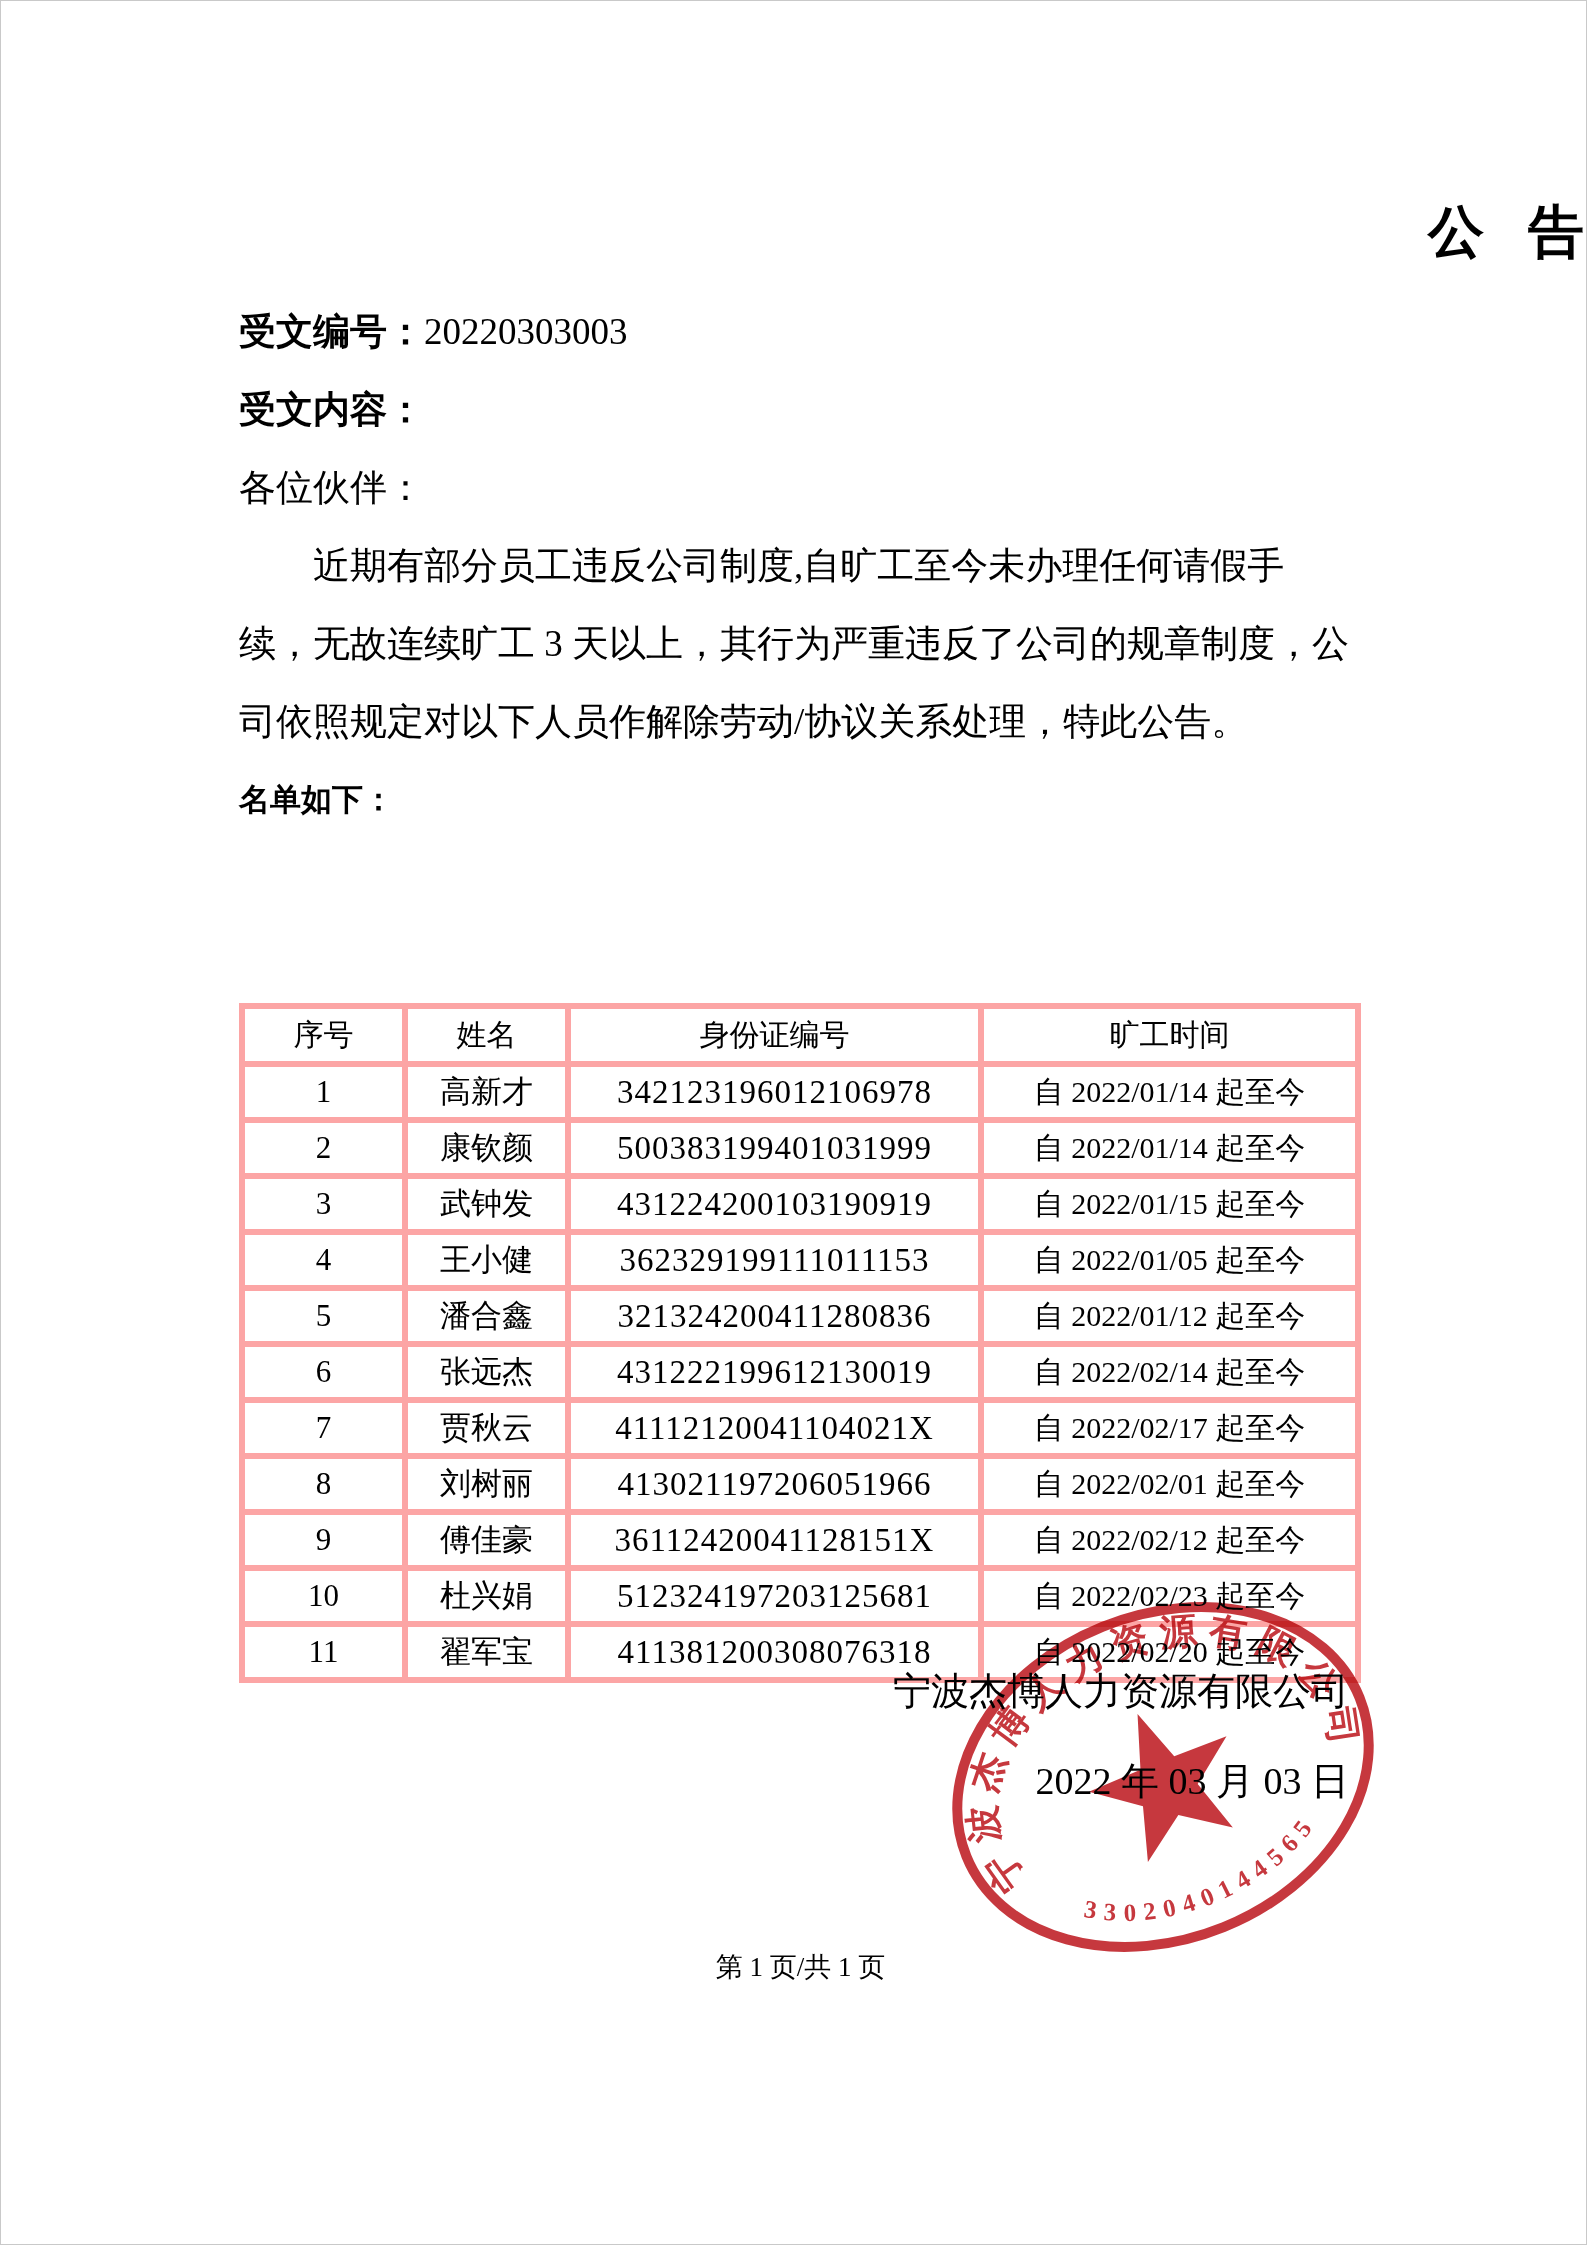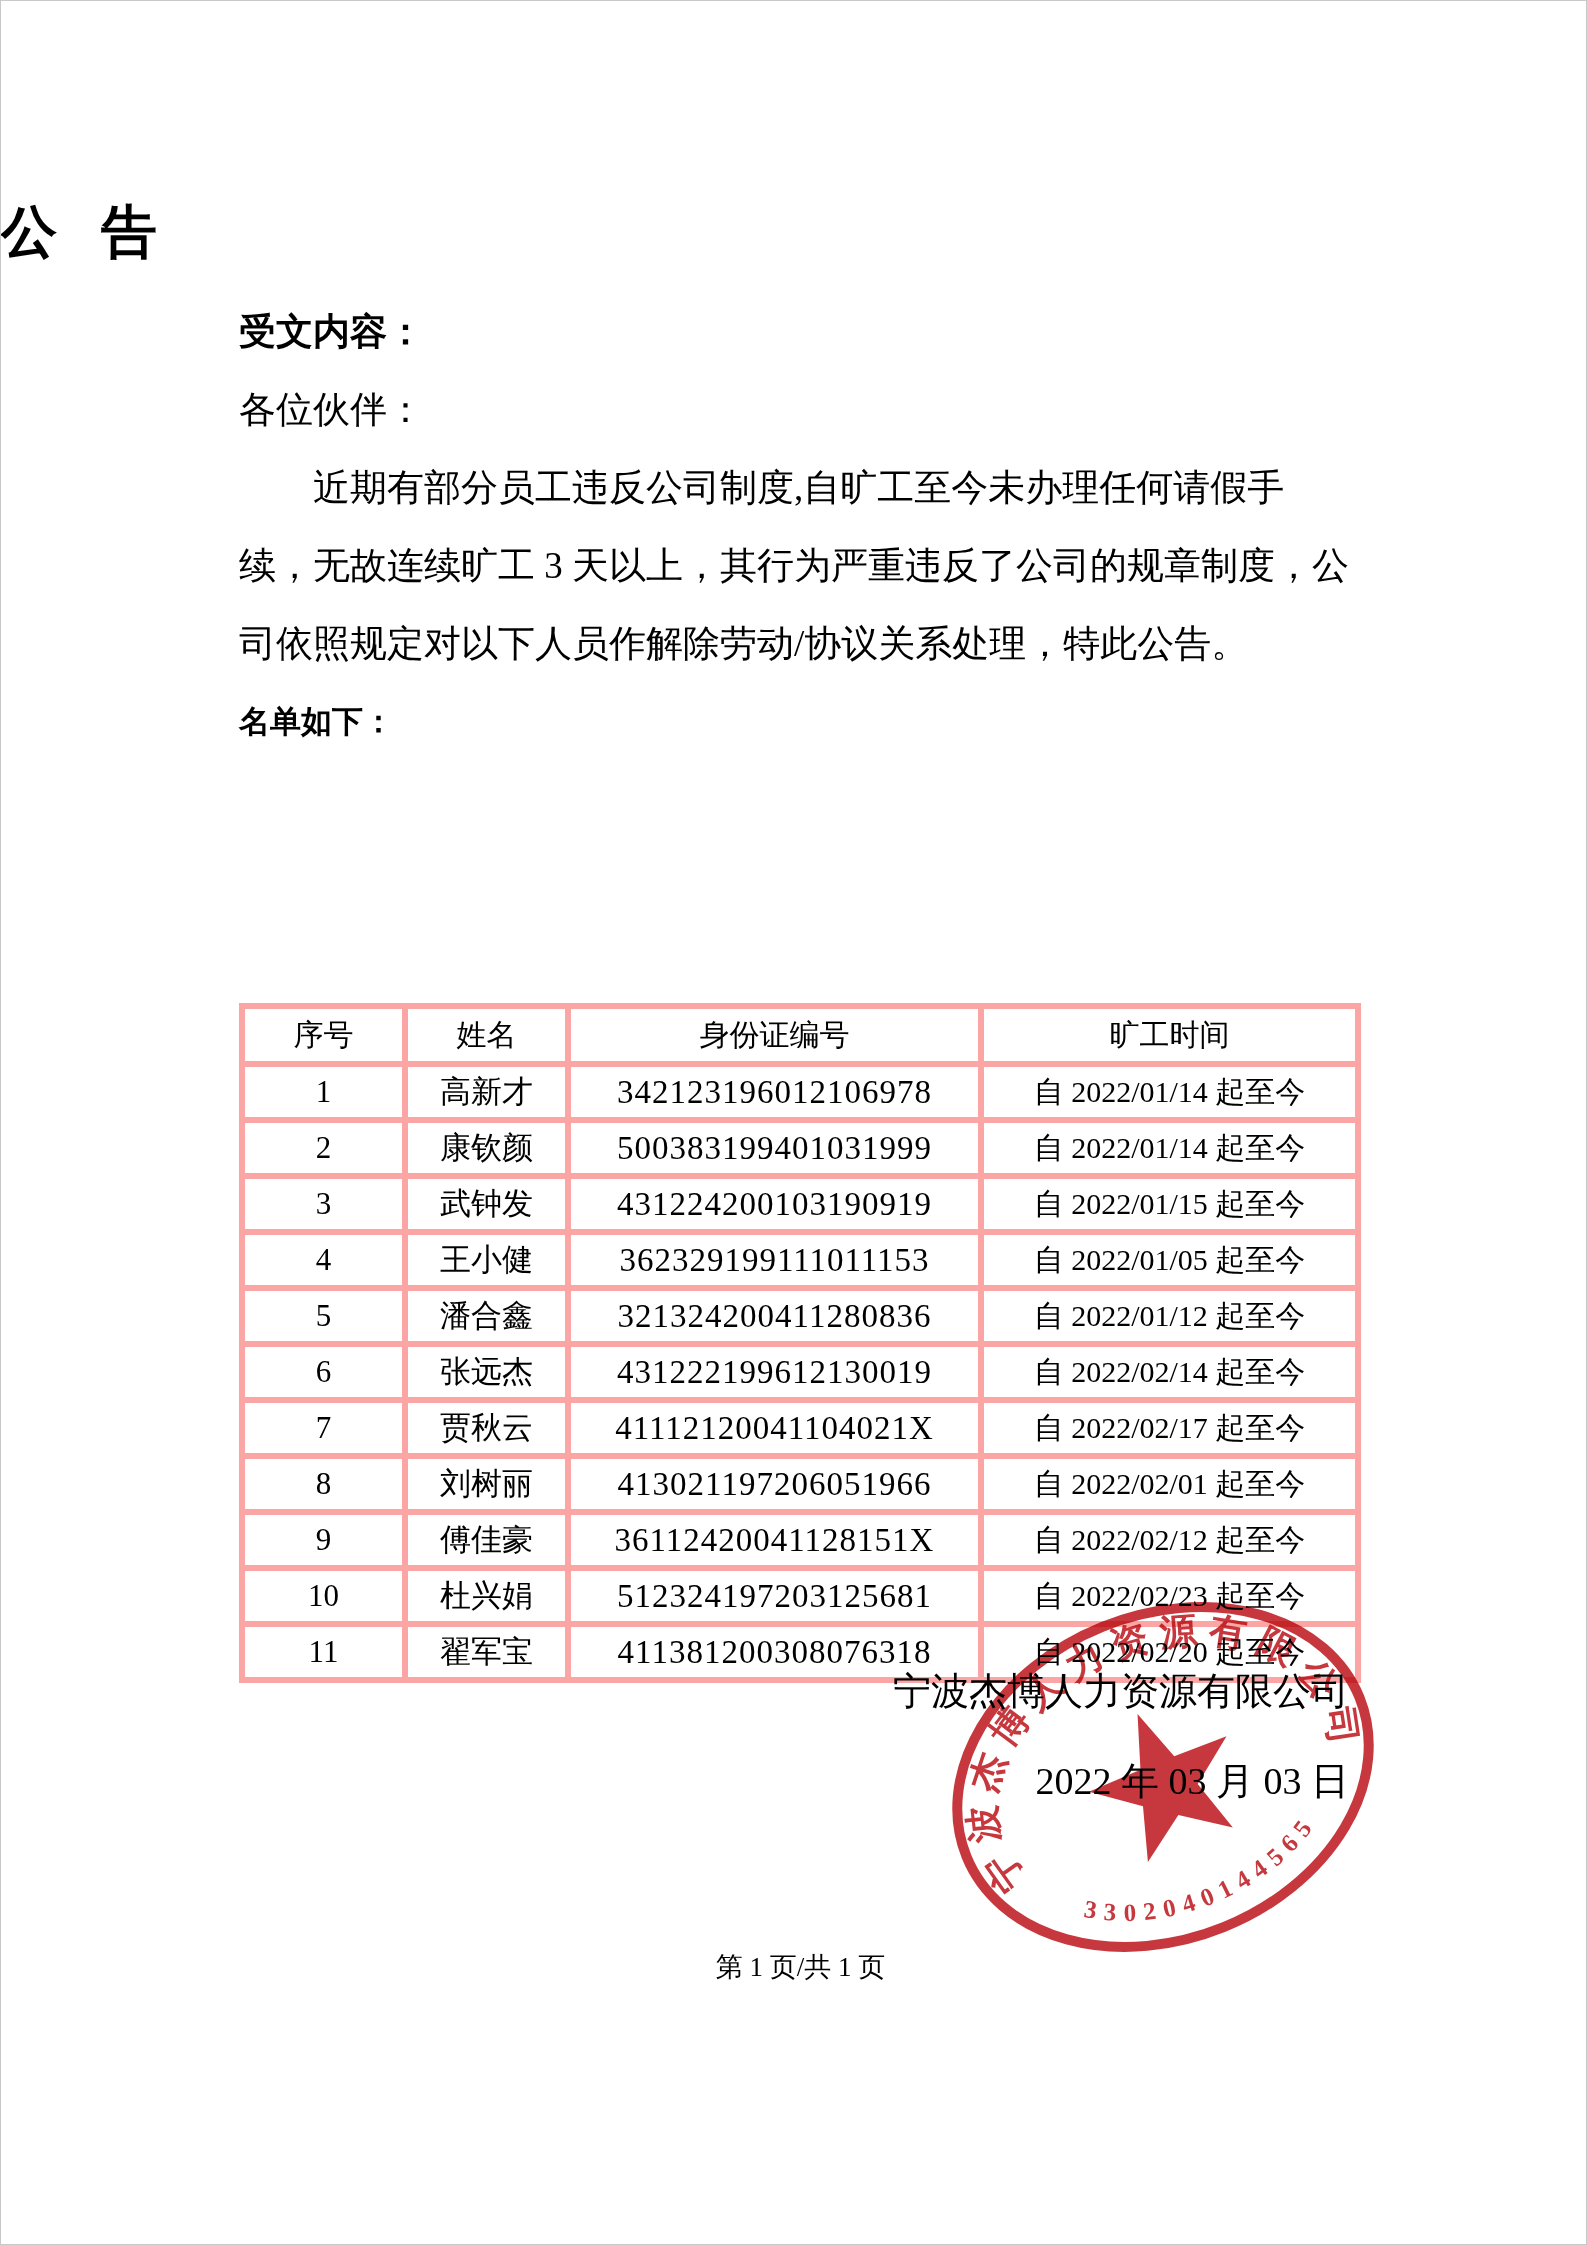--- a/index.html
+++ b/index.html
@@ -8,21 +8,21 @@
     width:1587px;height:2245px;
     background:#ffffff;
     border:1px solid #c9c9c9;
     box-sizing:border-box;
     font-family:"Liberation Serif", serif;
     color:#000;
     overflow:hidden;
   }
   .title{
     position:absolute;top:194px;left:0;width:100%;
-    text-align:left;
+    text-align:right;
     font-size:56px;font-weight:bold;
     word-spacing:26px;
     letter-spacing:2px;
   }
   .content{
     position:absolute;left:238px;top:292px;width:1118px;
     font-size:37px;line-height:78px;
   }
   .line{white-space:nowrap;}
   .lbl{font-weight:bold;}
@@ -69,20 +69,23 @@
   }
 </style>
 </head>
 <body>
 
 <div class="page">
 
   <div class="title">公 告</div>
 
   <div class="content">
+    <div class="line">
+      <span class="lbl">受文编号：</span><span>20220303003</span>
+    </div>
     <div class="line">
       <span class="lbl">受文内容：</span><span></span>
     </div>
     <div class="line">各位伙伴：</div>
     <div class="body-indent">近期有部分员工违反公司制度,自旷工至今未办理任何请假手</div>
     <div>续，无故连续旷工 3 天以上，其行为严重违反了公司的规章制度，公</div>
     <div>司依照规定对以下人员作解除劳动/协议关系处理，特此公告。</div>
     <div class="list-label">名单如下：</div>
   </div>
 

